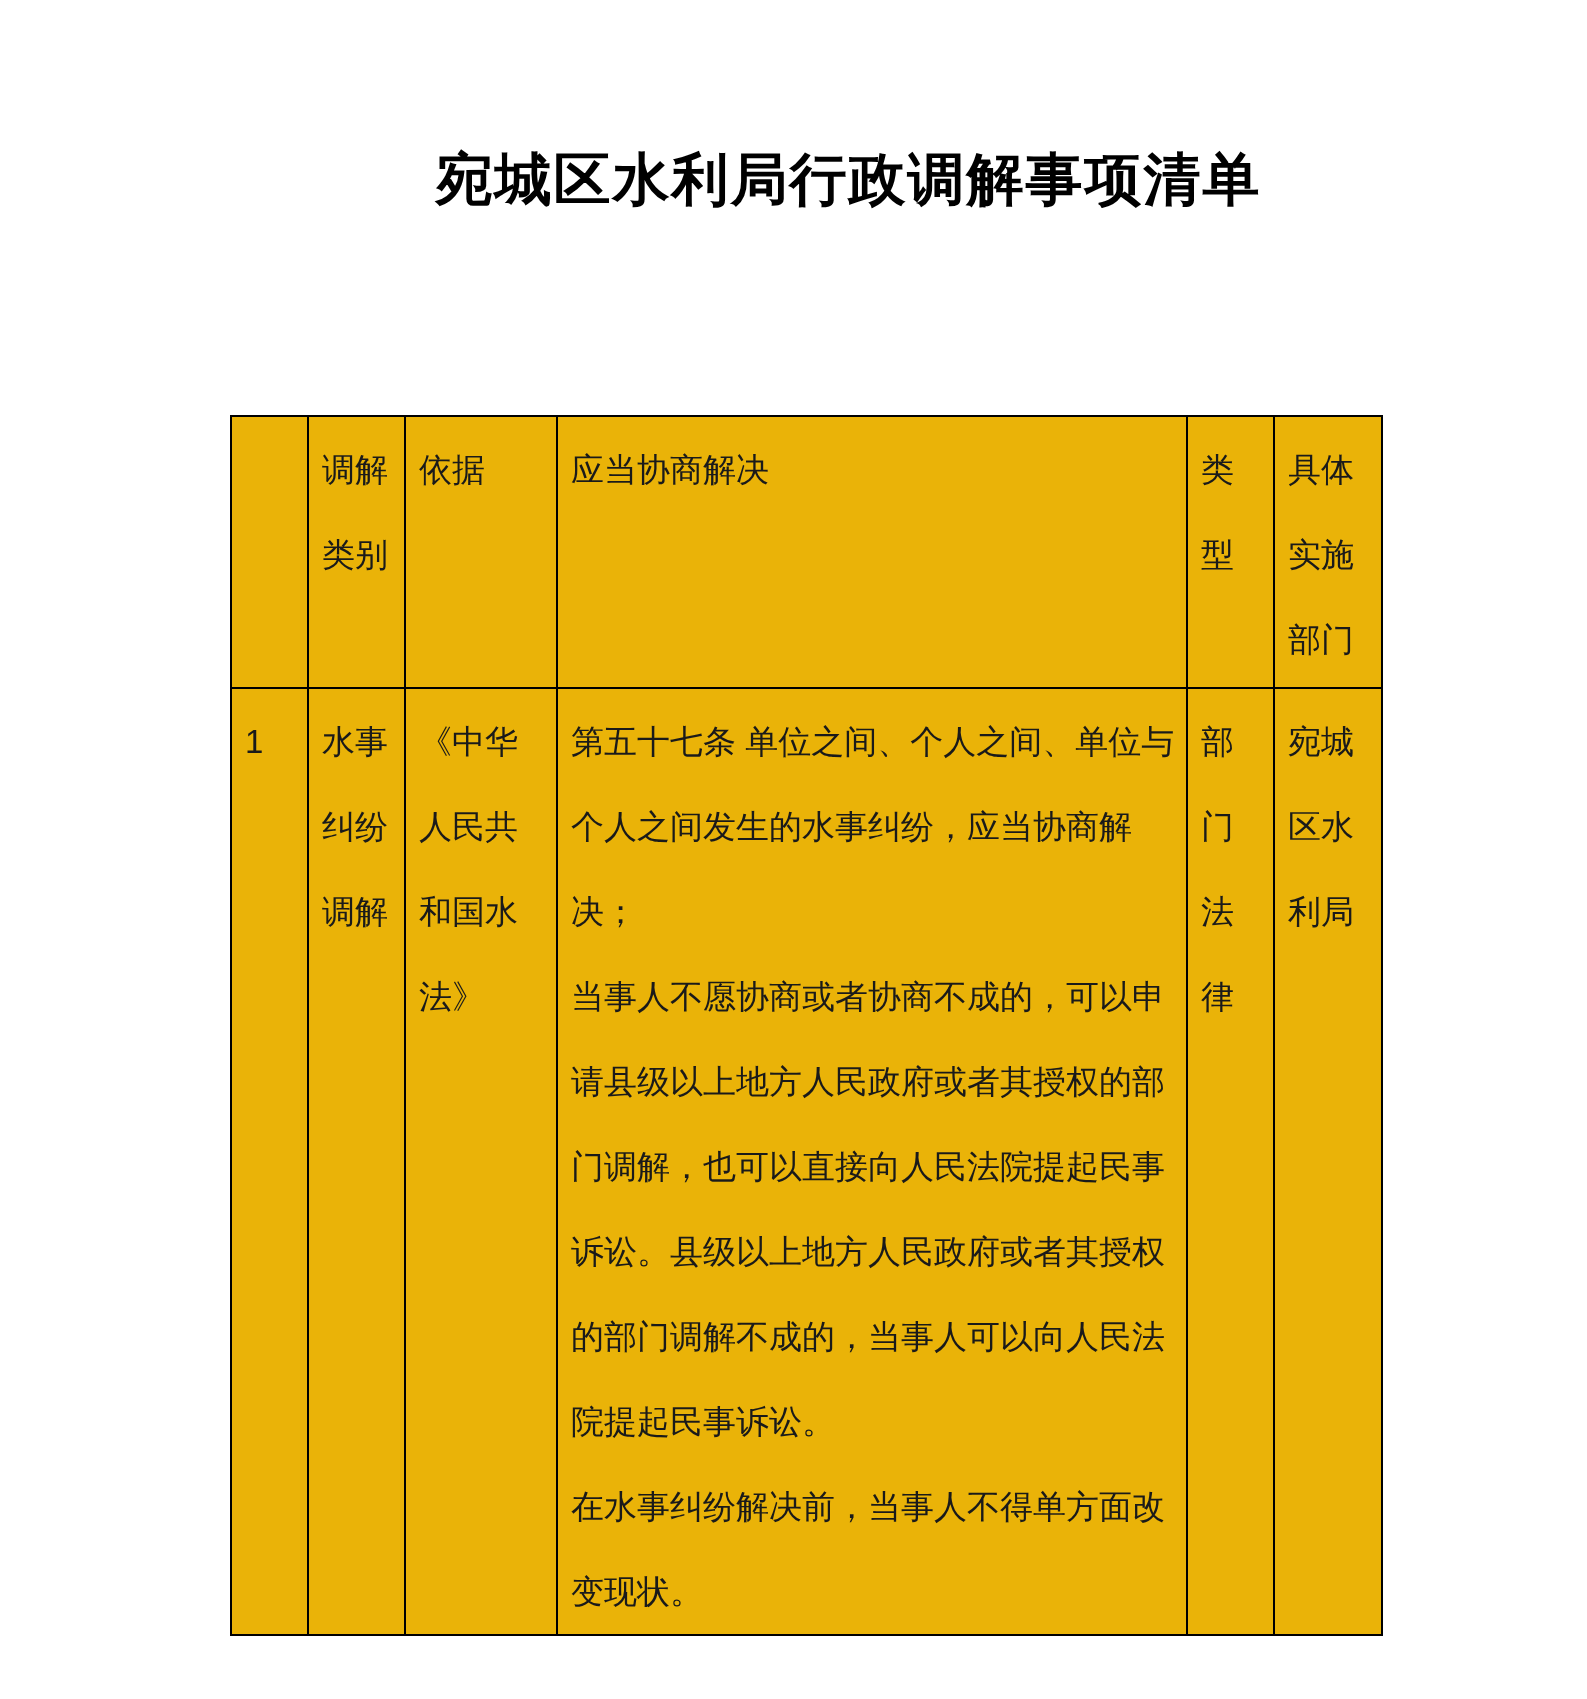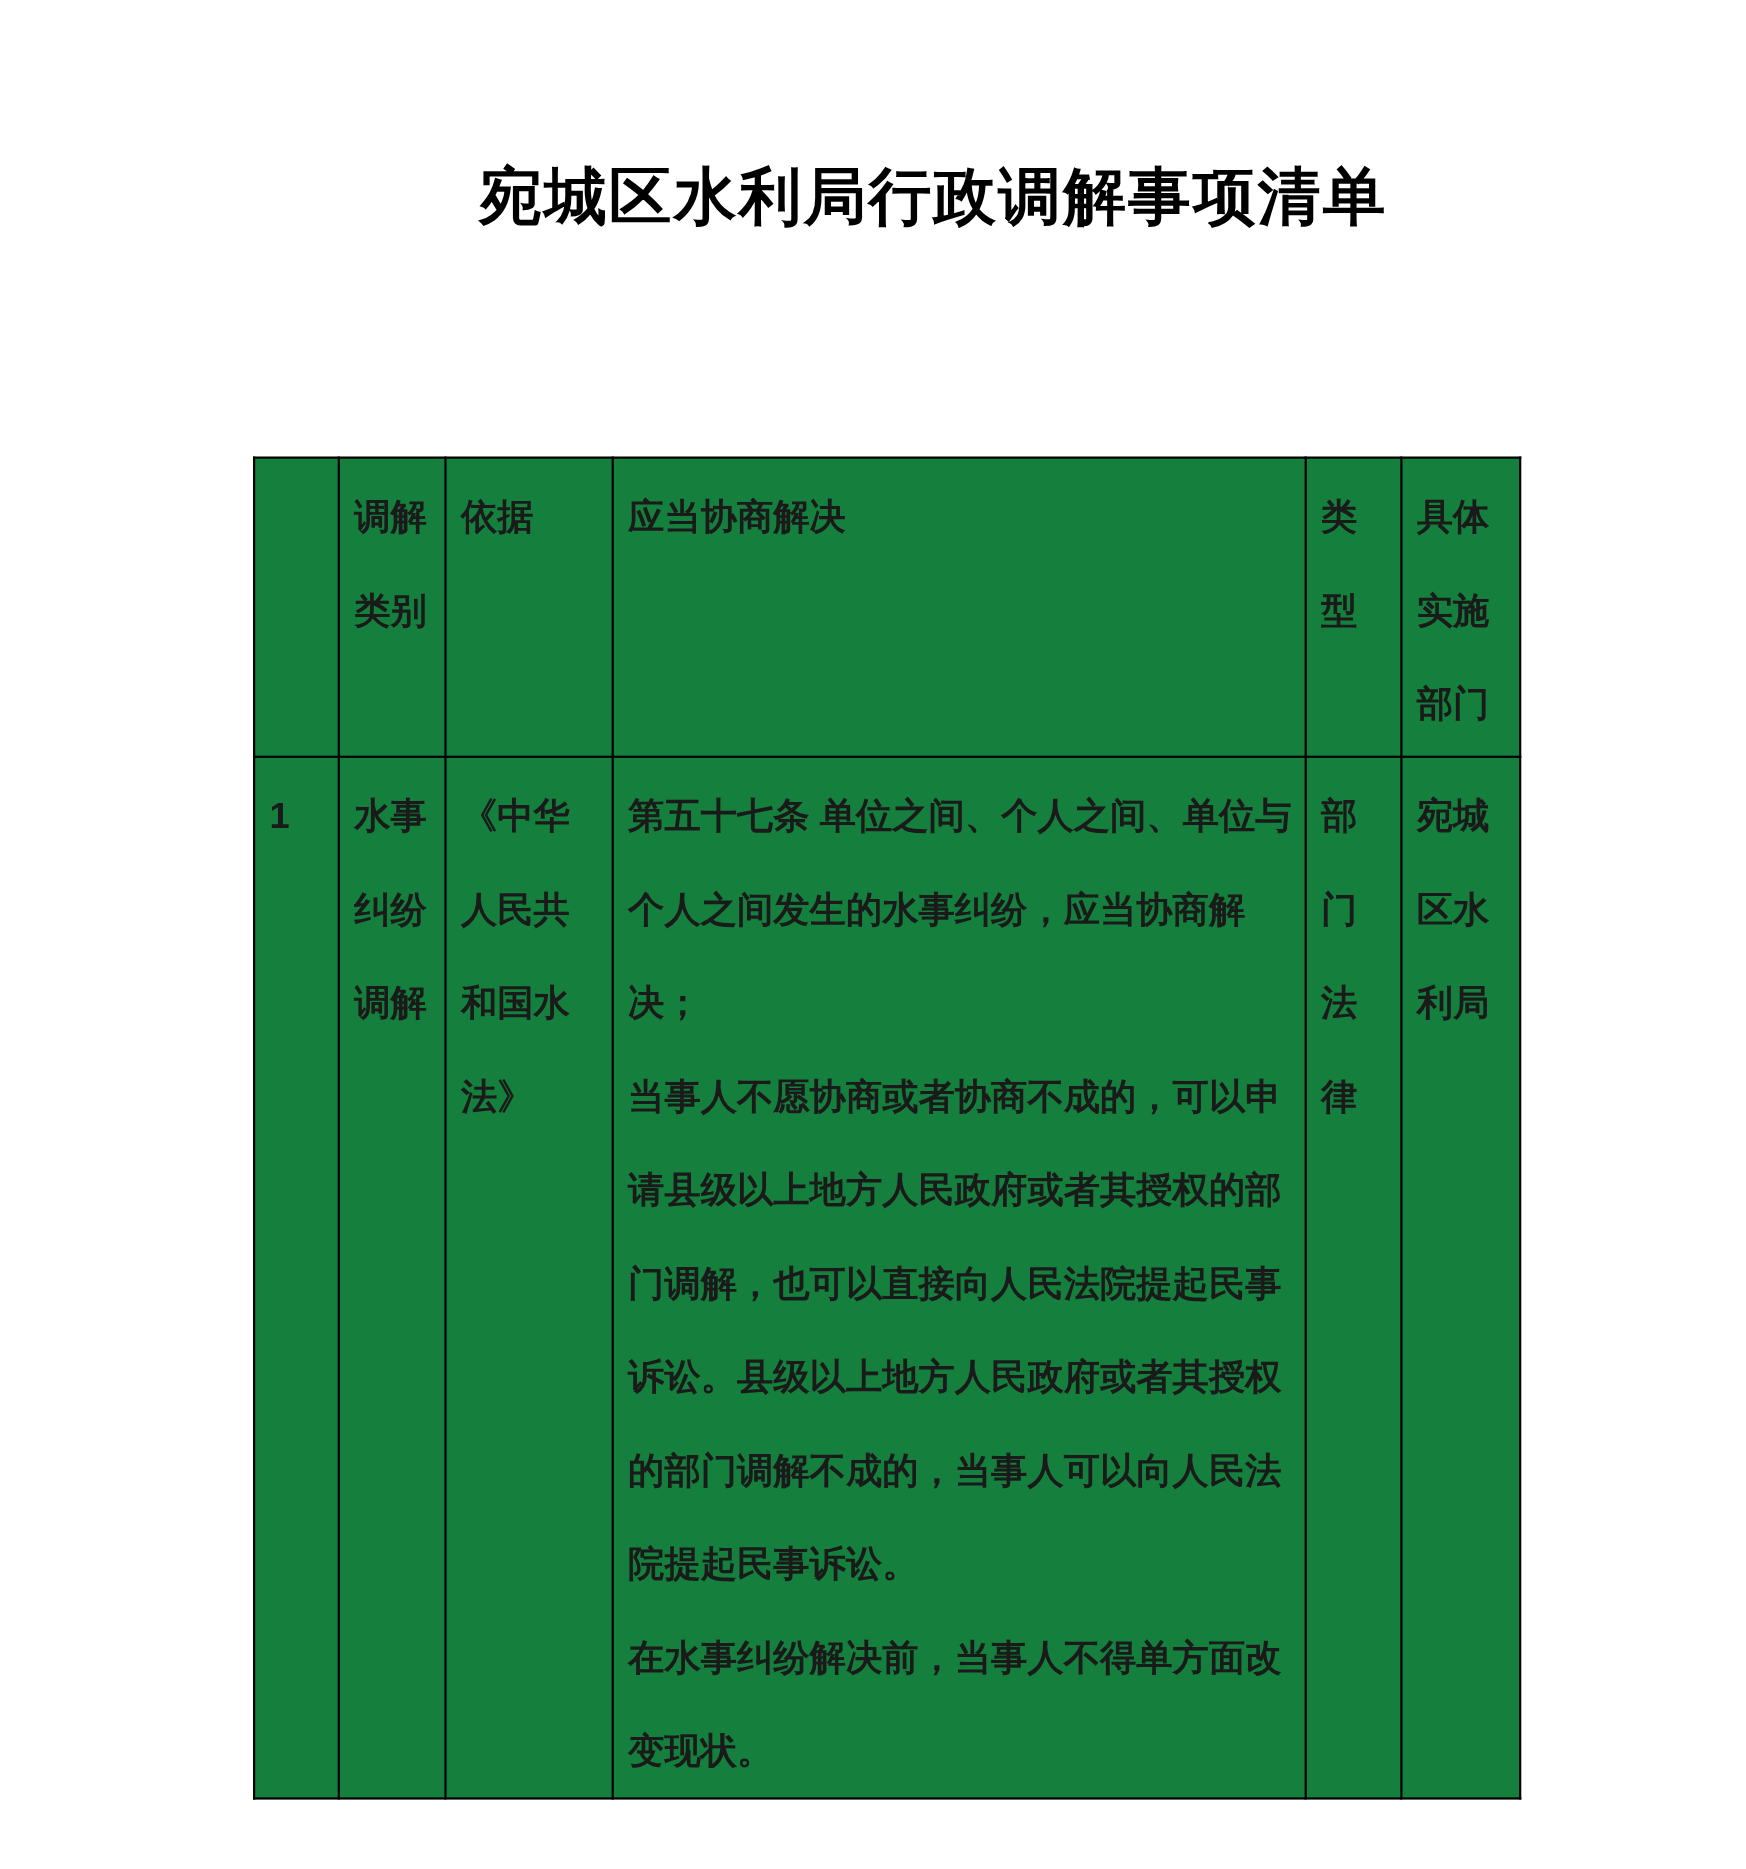--- a/index.html
+++ b/index.html
@@ -45,28 +45,28 @@
   col.c1 { width: 97px; }
   col.c2 { width: 152px; }
   col.c3 { width: 630px; }
   col.c4 { width: 87px; }
   col.c5 { width: 108px; }
   .doc-table th,
   .doc-table td {
     border: 2px solid #000000;
     vertical-align: top;
     text-align: left;
-    font-weight: 700;
+    font-weight: 400;
     font-size: 33px;
     line-height: 85px;
     padding: 10px 6px 0 13px;
     white-space: pre-line;
     word-break: break-all;
     color: #1a1a1a;
-    background: #15803d;
+    background: #eab308;
   }
   tr.header-row { height: 272px; }
   tr.data-row   { height: 863px; }
 </style>
 </head>
 <body>
 
 <div class="page">
 
   <h1 class="doc-title">宛城区水利局行政调解事项清单</h1>

